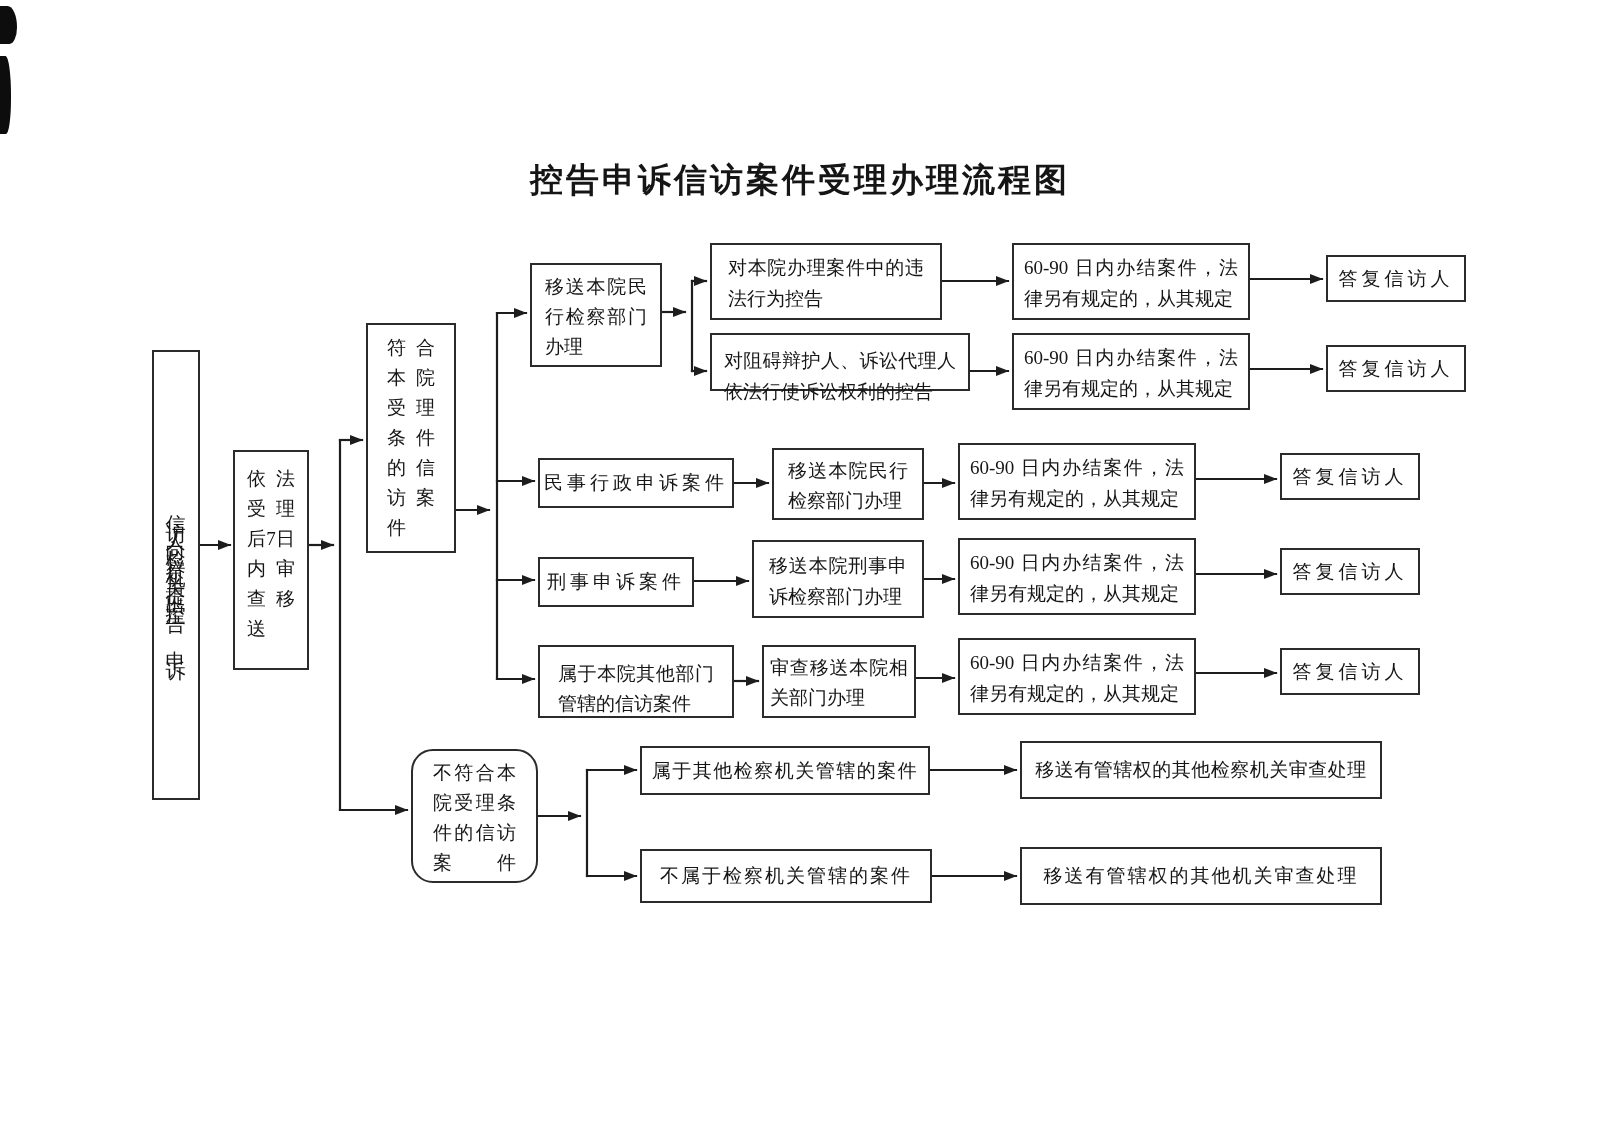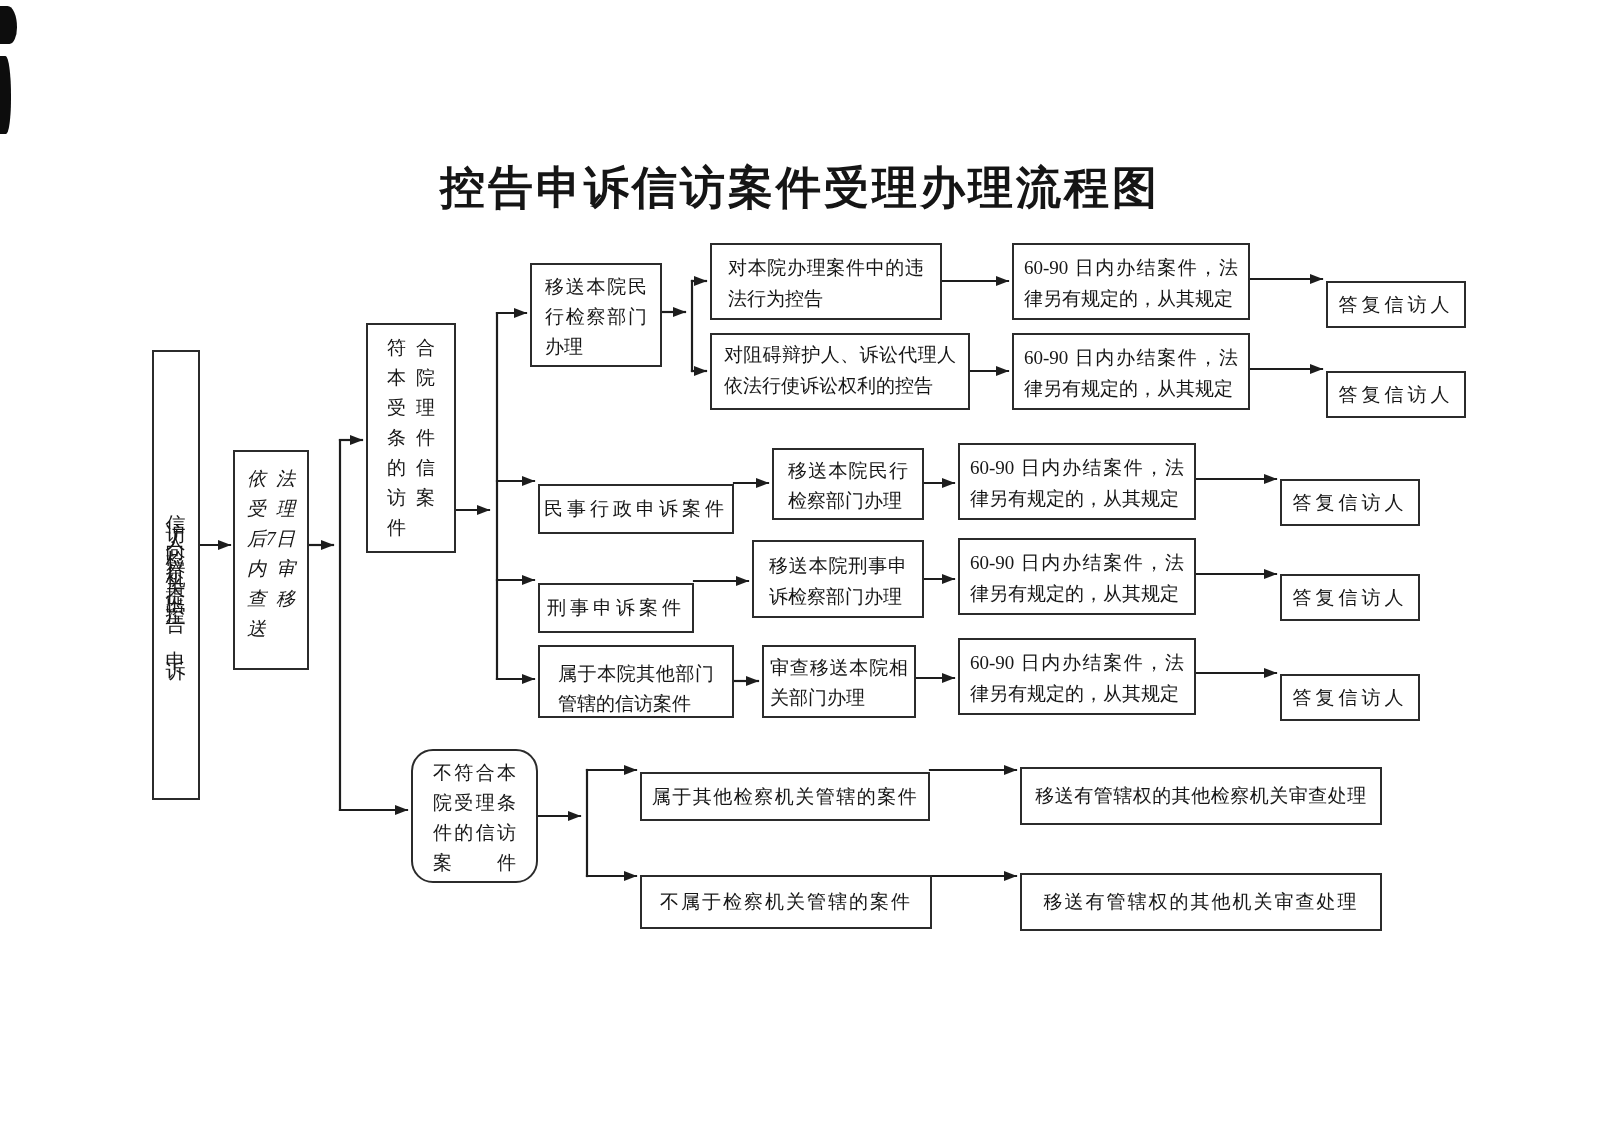--- a/index.html
+++ b/index.html
@@ -4,50 +4,50 @@
 <style>
   html,body{margin:0;padding:0;}
   body{
     width:1600px;height:1131px;background:#ffffff;
     font-family:"Liberation Serif","DejaVu Serif",serif;
     overflow:hidden;
   }
   #page{position:relative;width:1600px;height:1131px;background:#ffffff;}
   #title{
     position:absolute;left:0;right:0;top:158px;text-align:center;
-    font-size:45px;font-weight:bold;letter-spacing:3px;color:#151515;
+    font-size:33px;font-weight:bold;letter-spacing:3px;color:#151515;
   }
   svg.conn{position:absolute;left:0;top:0;z-index:1;}
   .box{
     position:absolute;z-index:2;background:#ffffff;
     border:2px solid #2b2b2b;box-sizing:border-box;
     color:#161616;font-size:19px;
   }
   .wrap{
     text-align:justify;text-justify:inter-character;
     word-break:break-all;text-align-last:left;
   }
   .cols{
     text-align:justify;text-justify:inter-character;
     word-break:break-all;text-align-last:justify;
   }
-  .center{display:flex;align-items:center;justify-content:center;white-space:nowrap;margin-top:26px;}
+  .center{display:flex;align-items:center;justify-content:center;white-space:nowrap;}
   .vtext{
     writing-mode:vertical-rl;text-orientation:upright;
     letter-spacing:9px;font-size:20px;line-height:44px;
   }
   
   #n-start{left:152px;top:350px;width:48px;height:450px;display:flex;align-items:center;justify-content:center;}
-  #n-review{left:233px;top:450px;width:76px;height:220px;padding:12px;line-height:30px;font-style:italic;}
+  #n-review{left:233px;top:450px;width:76px;height:220px;padding:12px;line-height:30px;}
   #n-qualified{left:366px;top:323px;width:90px;height:230px;padding:8px 19px;line-height:30px;}
   #n-unqualified{left:411px;top:749px;width:127px;height:134px;padding:7px 20px;line-height:30px;border-radius:22px;}
   
   #n-complaint-dept{left:530px;top:263px;width:132px;height:104px;padding:7px 13px;line-height:30px;}
   #n-complaint-illegal{left:710px;top:243px;width:232px;height:77px;padding:7px 16px;line-height:31px;}
-  #n-complaint-obstruction{left:710px;top:333px;width:260px;height:77px;padding:4px 12px;line-height:31px;}
+  #n-complaint-obstruction{left:710px;top:333px;width:260px;height:58px;padding:10px 12px;line-height:31px;}
   
   #n-deadline-1{left:1012px;top:243px;}
   #n-deadline-2{left:1012px;top:333px;}
   #n-deadline-3{left:958px;top:443px;}
   #n-deadline-4{left:958px;top:538px;}
   #n-deadline-5{left:958px;top:638px;}
   .deadline{width:238px;height:77px;padding:7px 10px;line-height:31px;}
   #n-reply-1{left:1326px;top:255px;}
   #n-reply-2{left:1326px;top:345px;}
   #n-reply-3{left:1280px;top:453px;}

